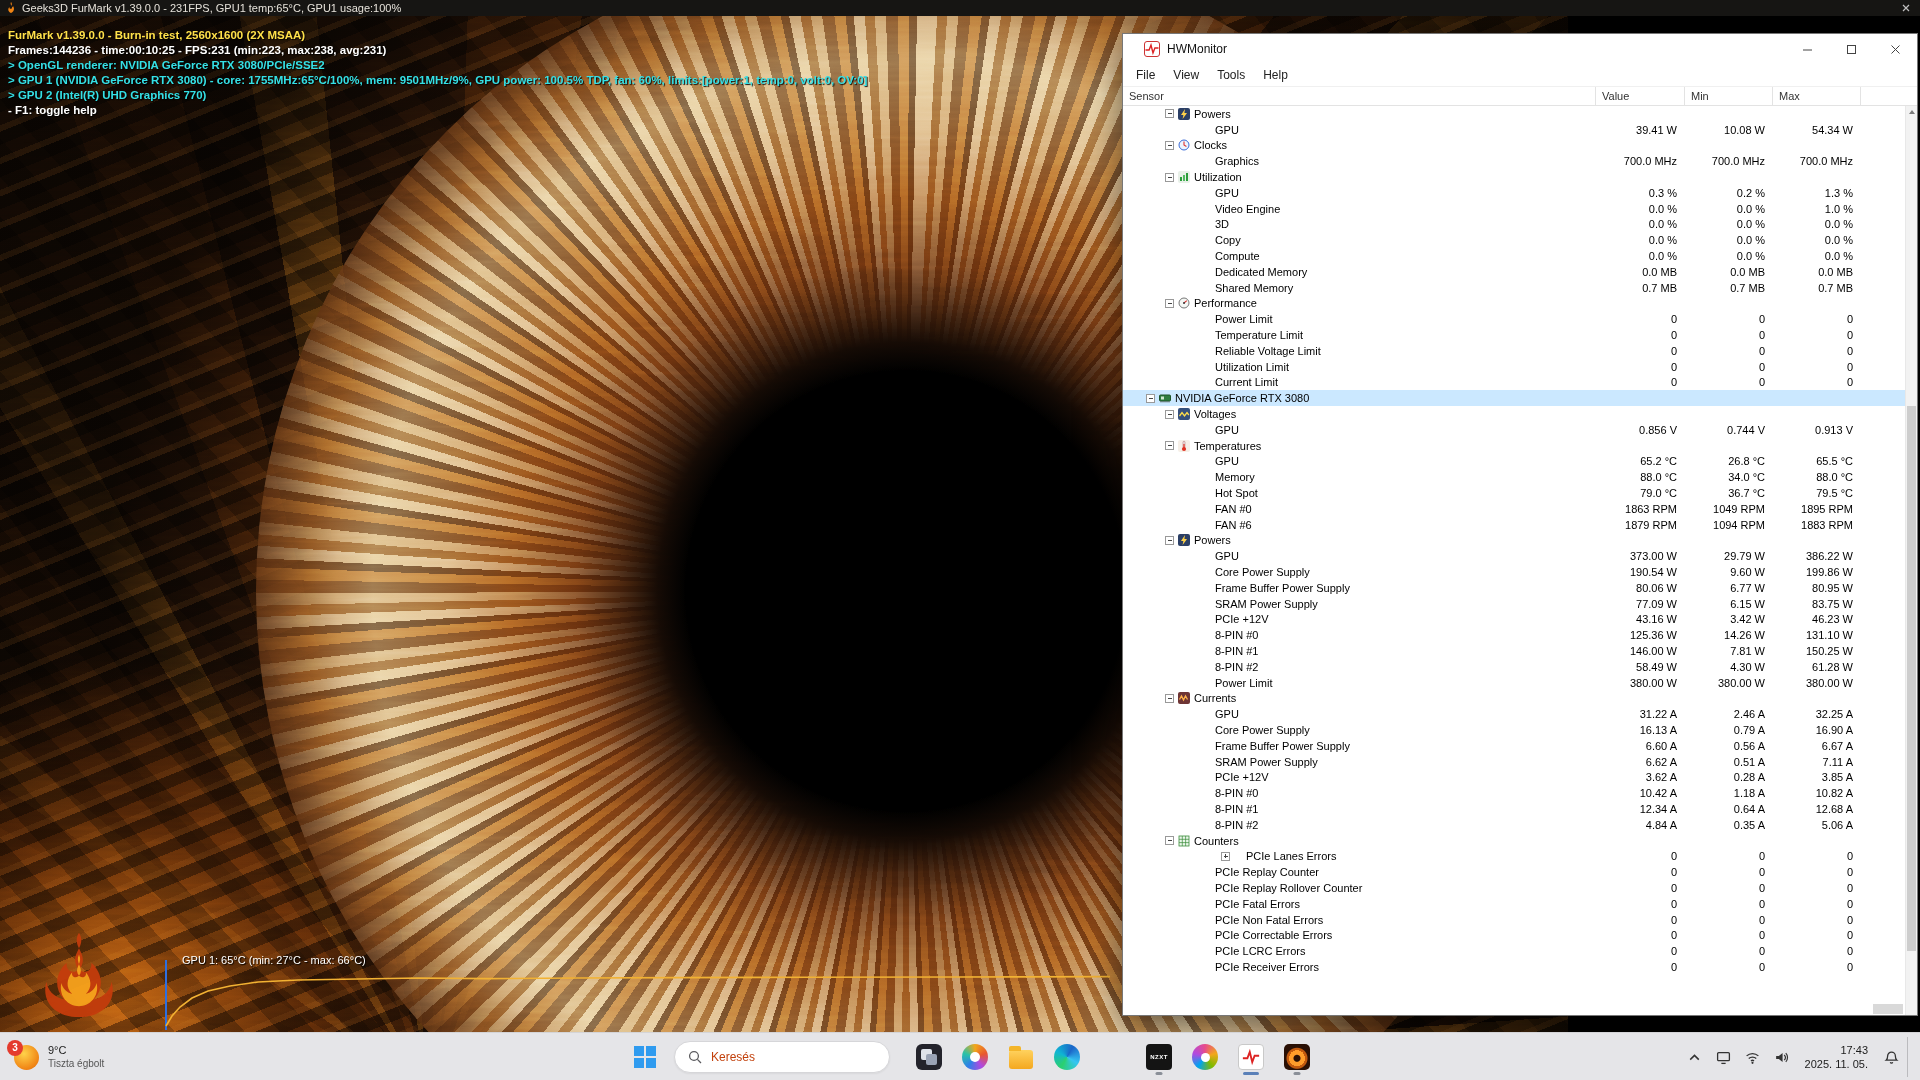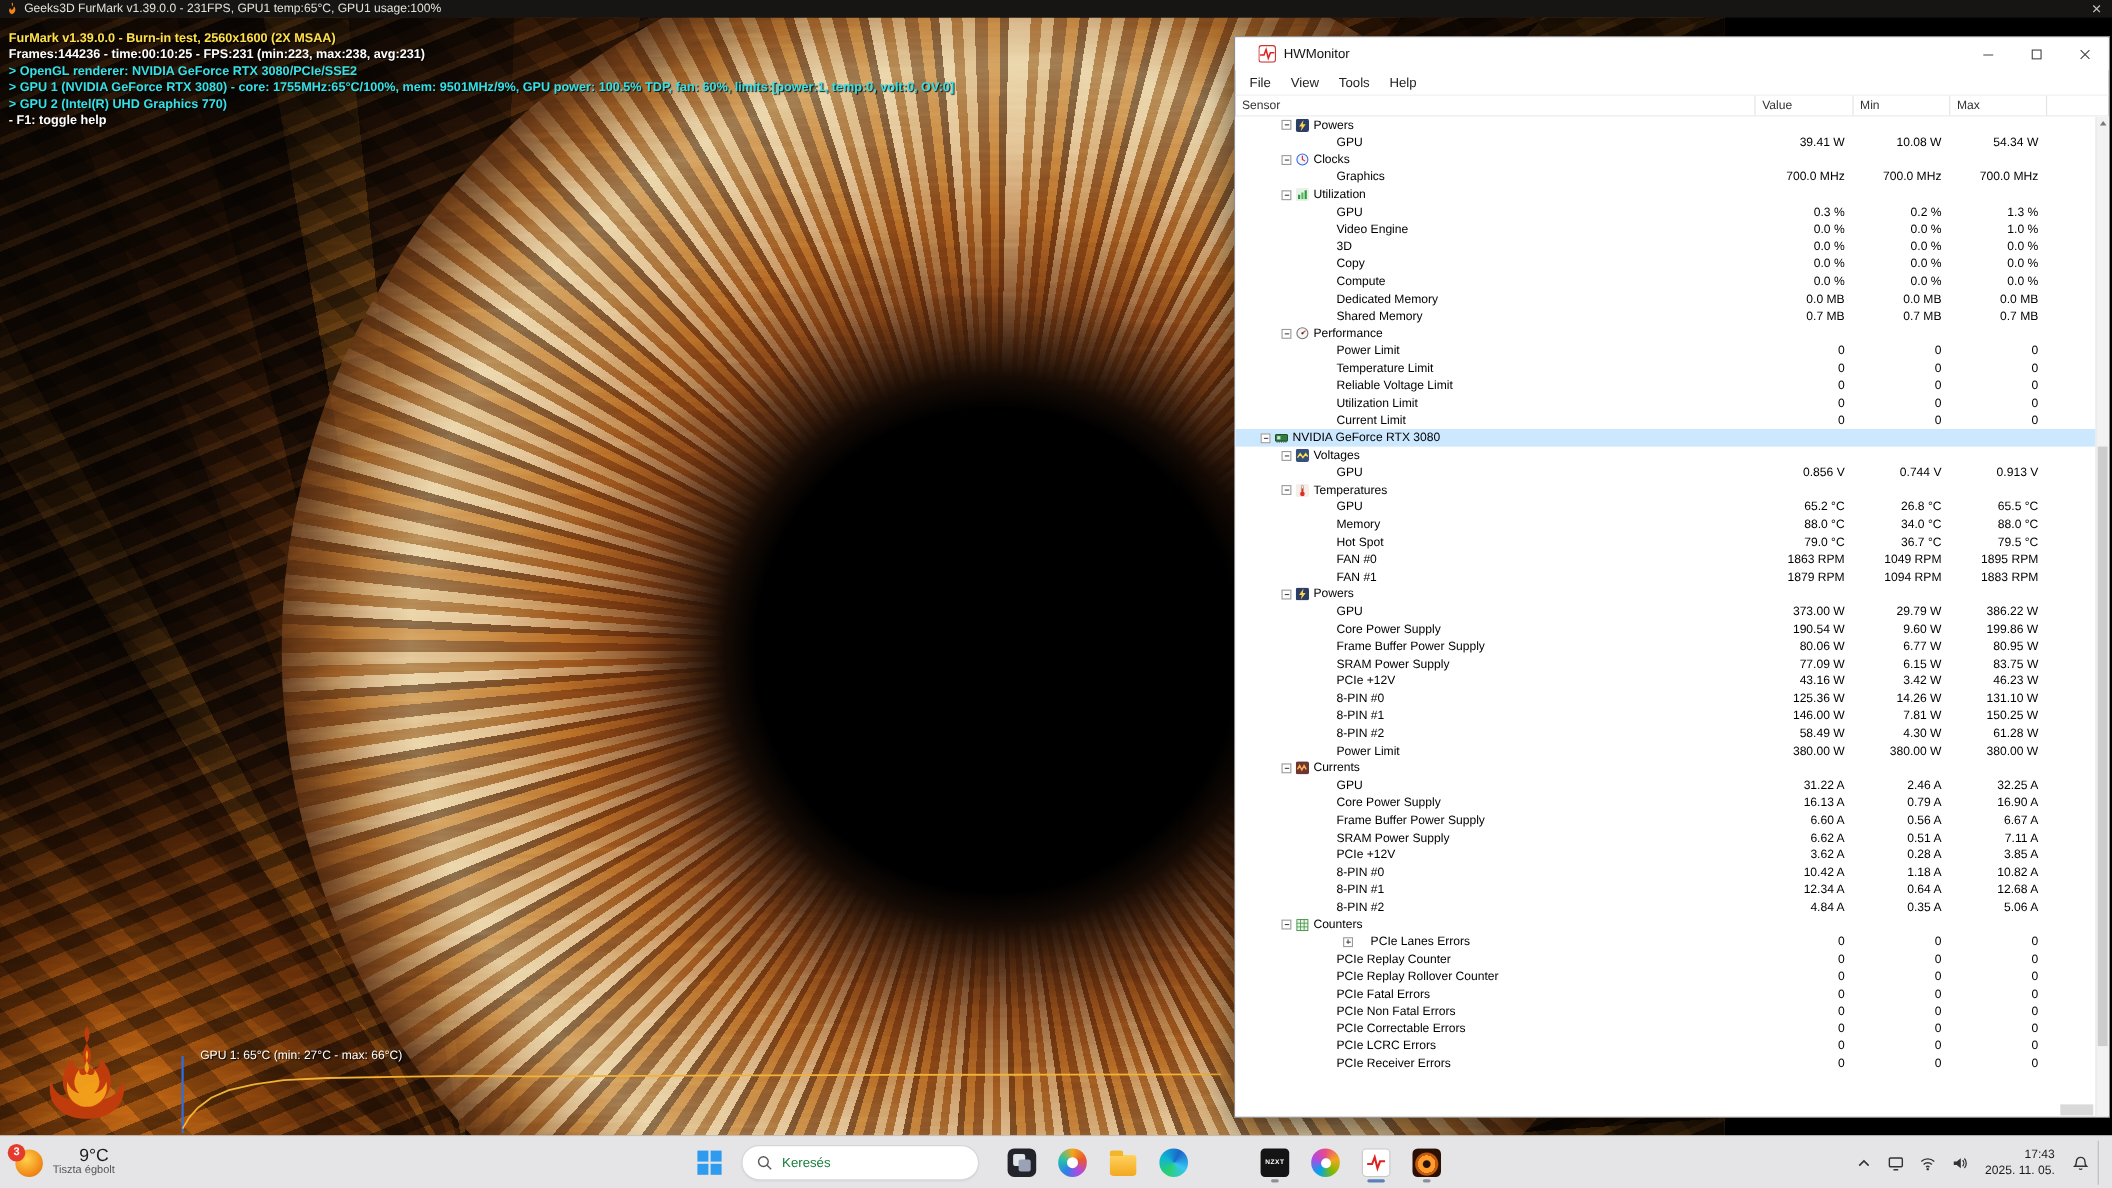--- a/index.html
+++ b/index.html
@@ -84,28 +84,28 @@
   .hwm-status{height:22px;border-top:1px solid #e0e0e0;display:flex;align-items:center;padding-left:9px;color:#222;flex:none;position:relative;}
 
   
   #taskbar{position:absolute;left:0;bottom:0;width:1920px;height:48px;background:rgba(243,243,246,.94);
     border-top:1px solid rgba(0,0,0,.07);z-index:50;font-size:11px;color:#1b1b1b;}
   .tb-weather{position:absolute;left:4px;top:4px;height:40px;display:flex;align-items:center;gap:9px;padding:0 10px;border-radius:6px;}
   .w-icon{position:relative;width:25px;height:25px;border-radius:50%;
     background:radial-gradient(circle at 40% 35%,#ffd24a,#f08414 70%,#c95d08);}
   .badge{position:absolute;top:-5px;left:-7px;min-width:16px;height:16px;border-radius:8px;background:#e43b2e;
     color:#fff;font-size:10px;display:flex;align-items:center;justify-content:center;padding:0 3px;font-weight:700;}
-  .w-temp{font-size:16px;margin-left:24px;}
+  .w-temp{font-size:11px;}
   .w-cond{font-size:10px;color:#555;}
   .tb-center{position:absolute;left:624px;top:4px;height:40px;display:flex;align-items:center;gap:8px;}
   .tb-btn{width:42px;height:40px;border-radius:6px;display:flex;align-items:center;justify-content:center;position:relative;}
   .ic-start{display:grid;grid-template-columns:10px 10px;grid-template-rows:10px 10px;gap:2px;}
   .ic-start span{background:#2f9bef;}
   .tb-search{width:216px;height:32px;border-radius:16px;background:#fff;border:1px solid #d6d6d9;
-    display:flex;align-items:center;gap:9px;padding-left:13px;color:#15803d;font-size:12px;
+    display:flex;align-items:center;gap:9px;padding-left:13px;color:#c2410c;font-size:12px;
     box-shadow:0 1px 2px rgba(0,0,0,.06);}
   .tb-apps{display:flex;align-items:center;gap:4px;margin-left:10px;}
   .tb-app{width:42px;height:40px;border-radius:6px;display:flex;align-items:center;justify-content:center;position:relative;}
   .ai{width:26px;height:26px;display:flex;align-items:center;justify-content:center;position:relative;}
   .run{position:absolute;bottom:2px;left:50%;transform:translateX(-50%);width:7px;height:3px;border-radius:2px;background:#8a8f98;}
   .run.active{width:16px;background:#5a80b8;}
   .ic-taskview{background:#23232b;border-radius:6px;}
   .ic-taskview::before{content:"";position:absolute;left:5px;top:5px;width:11px;height:11px;background:#dfe3ea;border-radius:2px;}
   .ic-taskview::after{content:"";position:absolute;right:5px;bottom:5px;width:11px;height:11px;background:#9aa3b5;border-radius:2px;}
   .ic-copilot{border-radius:50%;background:conic-gradient(#f2a71b,#e8572f,#b04ae0,#2f7fe8,#28c2a8,#f2a71b);}
@@ -476,21 +476,21 @@
         <div class="hw-row">
           <div class="cell-tree pad-leaf">
             <span class="rl">FAN #0</span>
           </div>
           <div class="cell-num cv">1863 RPM</div>
           <div class="cell-num">1049 RPM</div>
           <div class="cell-num">1895 RPM</div>
         </div>
         <div class="hw-row">
           <div class="cell-tree pad-leaf">
-            <span class="rl">FAN #1</span>
+            <span class="rl">FAN #6</span>
           </div>
           <div class="cell-num cv">1879 RPM</div>
           <div class="cell-num">1094 RPM</div>
           <div class="cell-num">1883 RPM</div>
         </div>
         <div class="hw-row">
           <div class="cell-tree pad-cat">
             <span class="exp"></span>
             <span class="ric">
               <svg viewBox="0 0 12 12">

